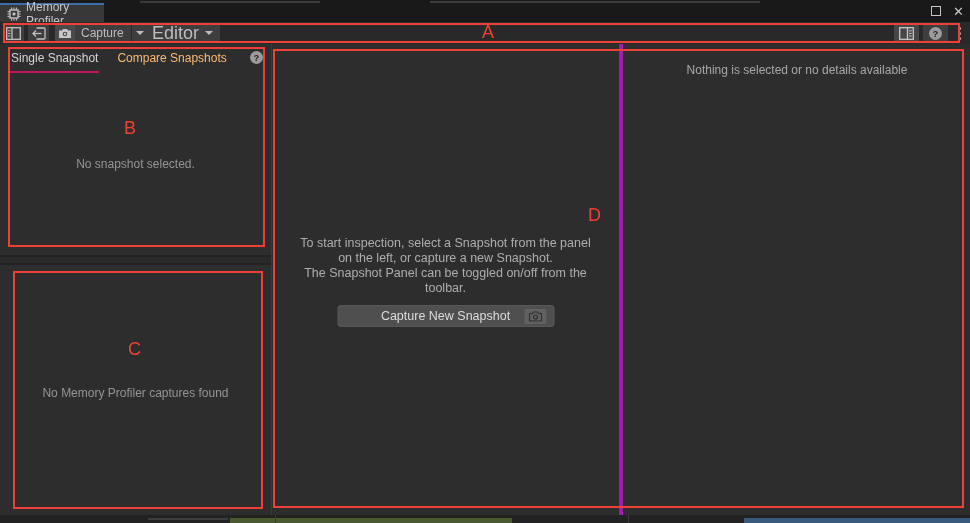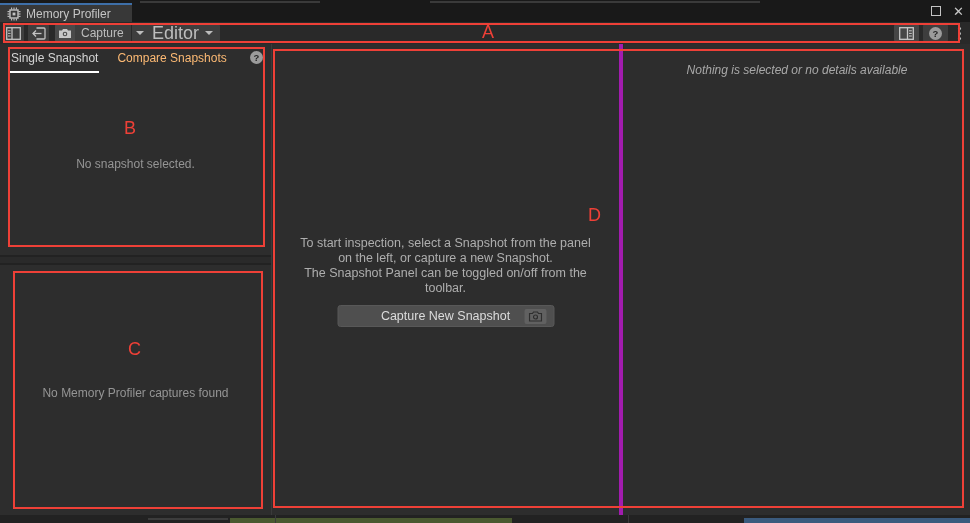--- a/index.html
+++ b/index.html
@@ -7,21 +7,21 @@
   body { font-family:"Liberation Sans", sans-serif; }
   #app {
     position:relative; width:970px; height:523px; overflow:hidden;
     background:#2d2d2d; font-family:"Liberation Sans", sans-serif;
   }
 
   
   .tabbar { position:absolute; left:0; top:0; width:970px; height:22px; background:#191919; }
   .top-mark { position:absolute; top:1px; height:2px; background:#3a3a3a; }
   .tab-active {
-    position:absolute; left:0; top:3px; width:132px; height:19px;
+    position:absolute; left:0; top:3px; width:104px; height:19px;
     background:#383838; border-top:2px solid #3e6fa8;
     display:flex; align-items:center; gap:5px; padding-left:7px;
     color:#c5c5c5; font-size:12px; cursor:default;
   }
   .win-controls { position:absolute; right:6px; top:2px; height:18px; display:flex; align-items:center; gap:12px; color:#c0c0c0; }
   .win-dots { width:3px; height:3px; border-radius:50%; background:#b5b5b5; box-shadow:0 -5px 0 #b5b5b5, 0 5px 0 #b5b5b5; margin:0 2px; }
   .win-max { width:10px; height:10px; border:1.5px solid #c4c4c4; }
   .win-close { font-size:13px; line-height:1; color:#c9c9c9; }
 
   
@@ -46,40 +46,40 @@
   .help-circle {
     width:13px; height:13px; border-radius:50%; background:#9b9b9b; color:#262626;
     font-size:9.5px; font-weight:bold; display:flex; align-items:center; justify-content:center;
   }
   .kebab-dots { width:3px; height:3px; border-radius:50%; background:#c0c0c0; box-shadow:0 -5px 0 #c0c0c0, 0 5px 0 #c0c0c0; }
 
   
   .sidebar { position:absolute; left:0; top:44px; width:272px; height:471px; background:#2d2d2d; border-right:1px solid #3a3a3a; }
   .snap-tabs { position:absolute; left:0; top:0; width:100%; height:31px; display:flex; align-items:flex-start; padding:7px 0 0 10px; gap:17px; }
   .snap-tab { font-size:12px; color:#fdba74; padding:0 1px 6px 1px; cursor:default; }
-  .snap-tab.active { color:#d4d4d4; border-bottom:2px solid #ffffff; }
+  .snap-tab.active { color:#d4d4d4; border-bottom:2px solid #be185d; }
   .snap-help { position:absolute; right:8px; top:7px; }
   .empty-msg { position:absolute; left:0; width:100%; text-align:center; font-size:12px; color:#959595; }
   .splitter { position:absolute; left:0; top:211px; width:100%; height:10px; background:#2a2a2a; border-top:2px solid #222222; border-bottom:2px solid #222222; }
 
   .mainpanel { position:absolute; left:272px; top:44px; width:351px; height:471px; background:#2d2d2d; border-right:4px solid #a21caf; }
   .instructions {
     position:absolute; left:0; top:192px; width:100%; text-align:center;
     white-space:pre-line; font-size:12.5px; line-height:15px; color:#aeaeae;
   }
   .capture-new-btn {
     position:absolute; left:50%; top:261px; transform:translateX(-50%);
     width:217px; height:22px; background:#4f4f4f; border:1px solid #585858; border-radius:3px;
     display:flex; align-items:center; justify-content:center; cursor:default;text-align:right;
   }
   .capture-new-label { font-size:12.5px; color:#dcdcdc; }
   .btn-cam-chip { position:absolute; right:7px; top:3px; width:22px; height:15px; background:#616161; border-radius:2px; display:flex; align-items:center; justify-content:center; }
 
   .detailspanel { position:absolute; left:624px; top:44px; width:346px; height:471px; background:#2d2d2d; }
-  .details-empty { position:absolute; left:0; top:19px; width:100%; text-align:center; font-size:12px; color:#a8a8a8;font-style:italic; }
+  .details-empty { position:absolute; left:0; top:19px; width:100%; text-align:center; font-size:12px; color:#a8a8a8; }
 
   
   .bottom-sliver { position:absolute; left:0; bottom:0; width:970px; height:8px; background:#222; }
   .sliver-seg { position:absolute; bottom:0; height:5px; }
   .sliver-tick { position:absolute; bottom:0; width:1px; height:8px; background:#3a3a3a; }
 
   
   .ann-box { position:absolute; border:2px solid #ee4037; pointer-events:none; z-index:10; }
   .ann-letter { position:absolute; z-index:11; color:#ee4037; font-size:18px; font-weight:500; pointer-events:none; }
 

